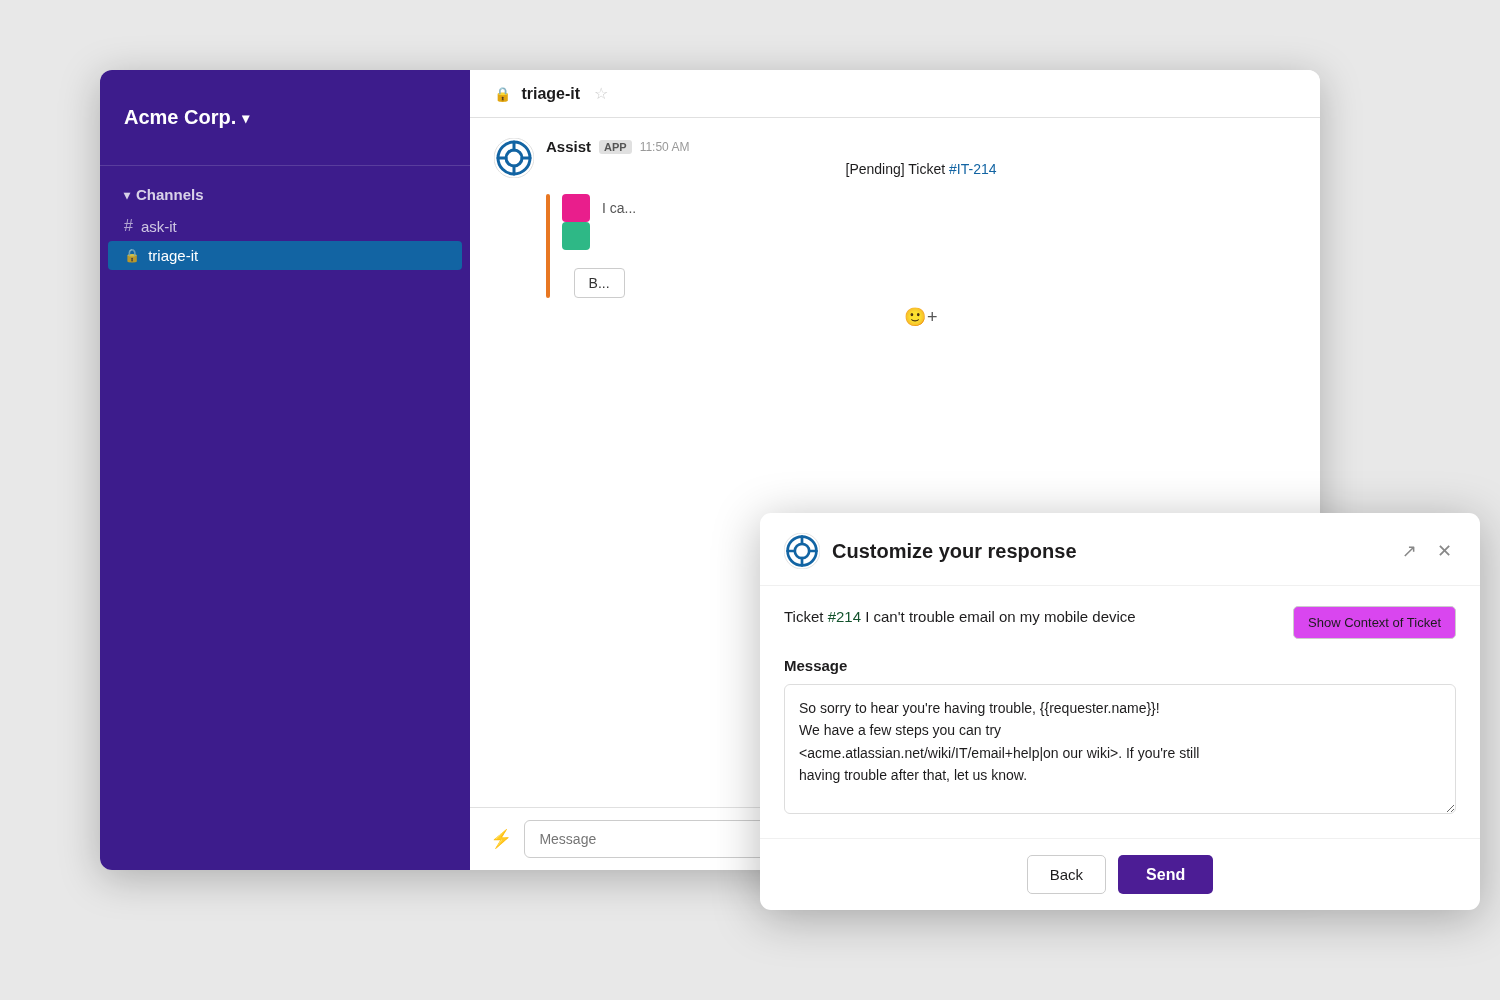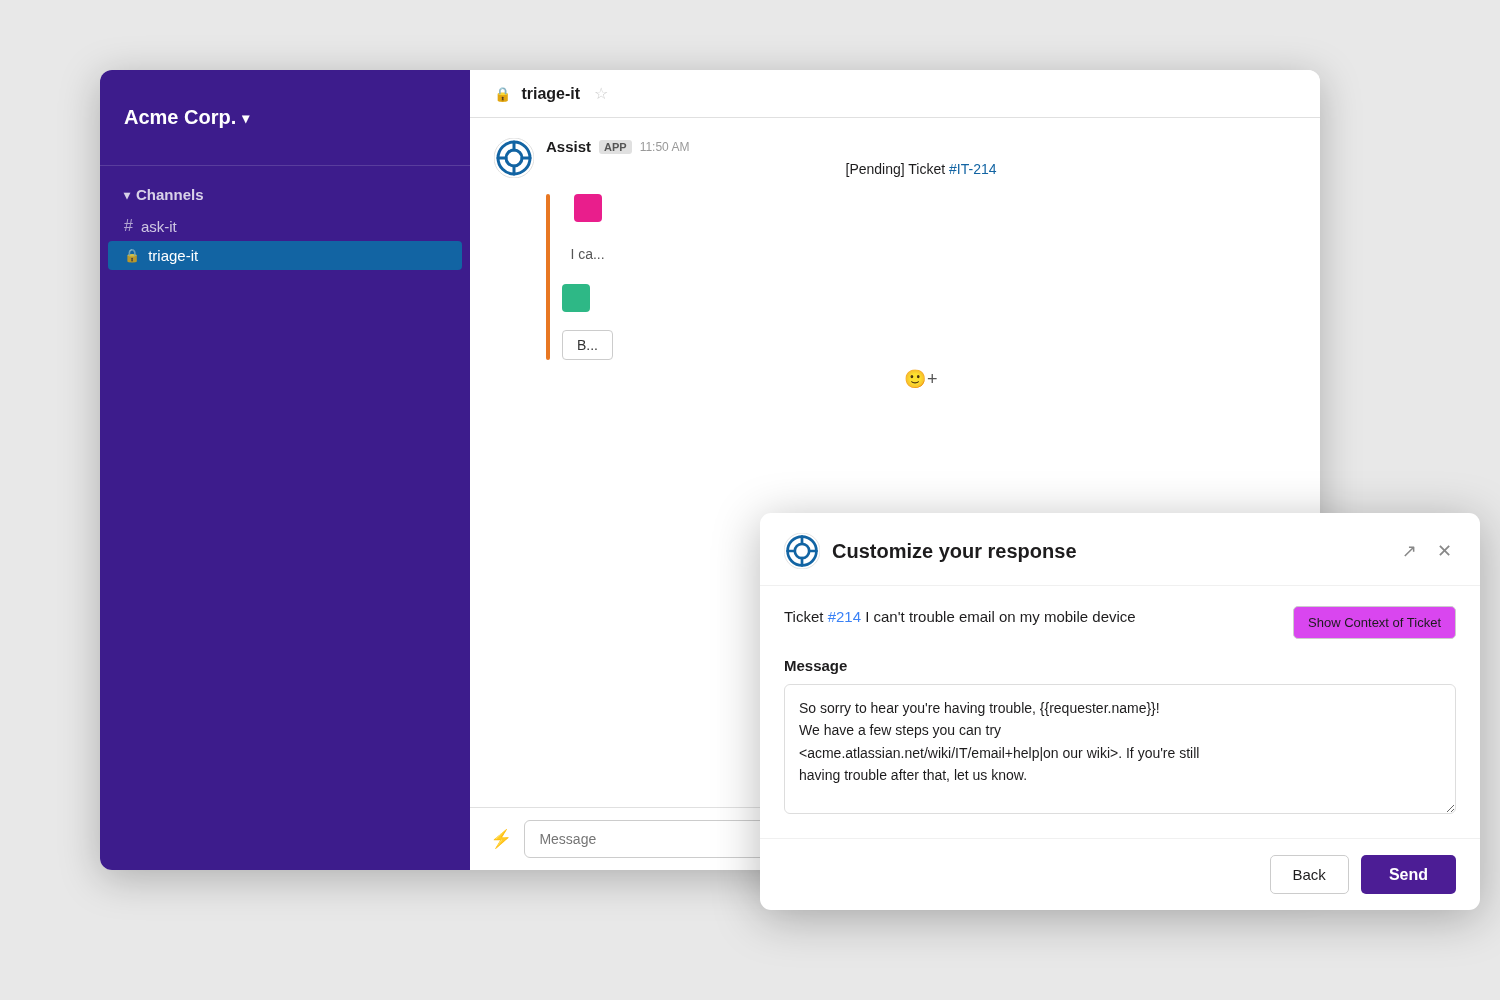--- a/index.html
+++ b/index.html
@@ -309,21 +309,21 @@
 
     .ticket-description {
       font-size: 15px;
       color: #1d1c1d;
       line-height: 1.5;
       flex: 1;
       margin-right: 20px;
     }
 
     .ticket-number-link {
-      color: #3b82f6;
+      color: #14532d;
       text-decoration: none;
       font-weight: 500;
     }
 
     .show-context-btn {
       border: 1px solid #ccc;
       background: #d946ef;
       color: #1d1c1d;
       font-size: 13px;
       font-weight: 500;
@@ -351,21 +351,21 @@
       color: #1d1c1d;
       line-height: 1.6;
       resize: vertical;
       outline: none;
       font-family: inherit;
     }
 
     .modal-footer {
       padding: 16px 24px;
       display: flex;
-      justify-content: flex-end;
+      justify-content: center;
       gap: 12px;
       border-top: 1px solid #f0f0f0;
     }
 
     .btn-back {
       border: 1px solid #ccc;
       background: #fff;
       color: #1d1c1d;
       font-size: 15px;
       font-weight: 500;
@@ -452,21 +452,21 @@
               <span class="app-badge">APP</span>
               <span class="message-time">11:50 AM</span>
             </div>
             <div class="message-text">
               <span>[Pending] Ticket </span><a class="ticket-link">#IT-214</a>
             </div>
 
             <div style="display:flex; margin-top:14px;">
               <div class="orange-bar"></div>
               <div>
-                <div style="display:flex; gap:24px; align-items:center; margin-bottom:22px;flex-direction:column;">
+                <div style="display:flex; gap:12px; align-items:center; margin-bottom:0;">
                   <div class="small-avatar pink"></div>
                   <span style="color:#555;font-size:14px;">I ca...</span>
                 </div>
                 <div style="display:flex; gap:8px; align-items:center; margin-bottom:10px;">
                   <div class="small-avatar teal"></div>
                 </div>
                 <div class="bot-button">B...</div>
               </div>
             </div>
             <div class="emoji-reaction">🙂+</div>

